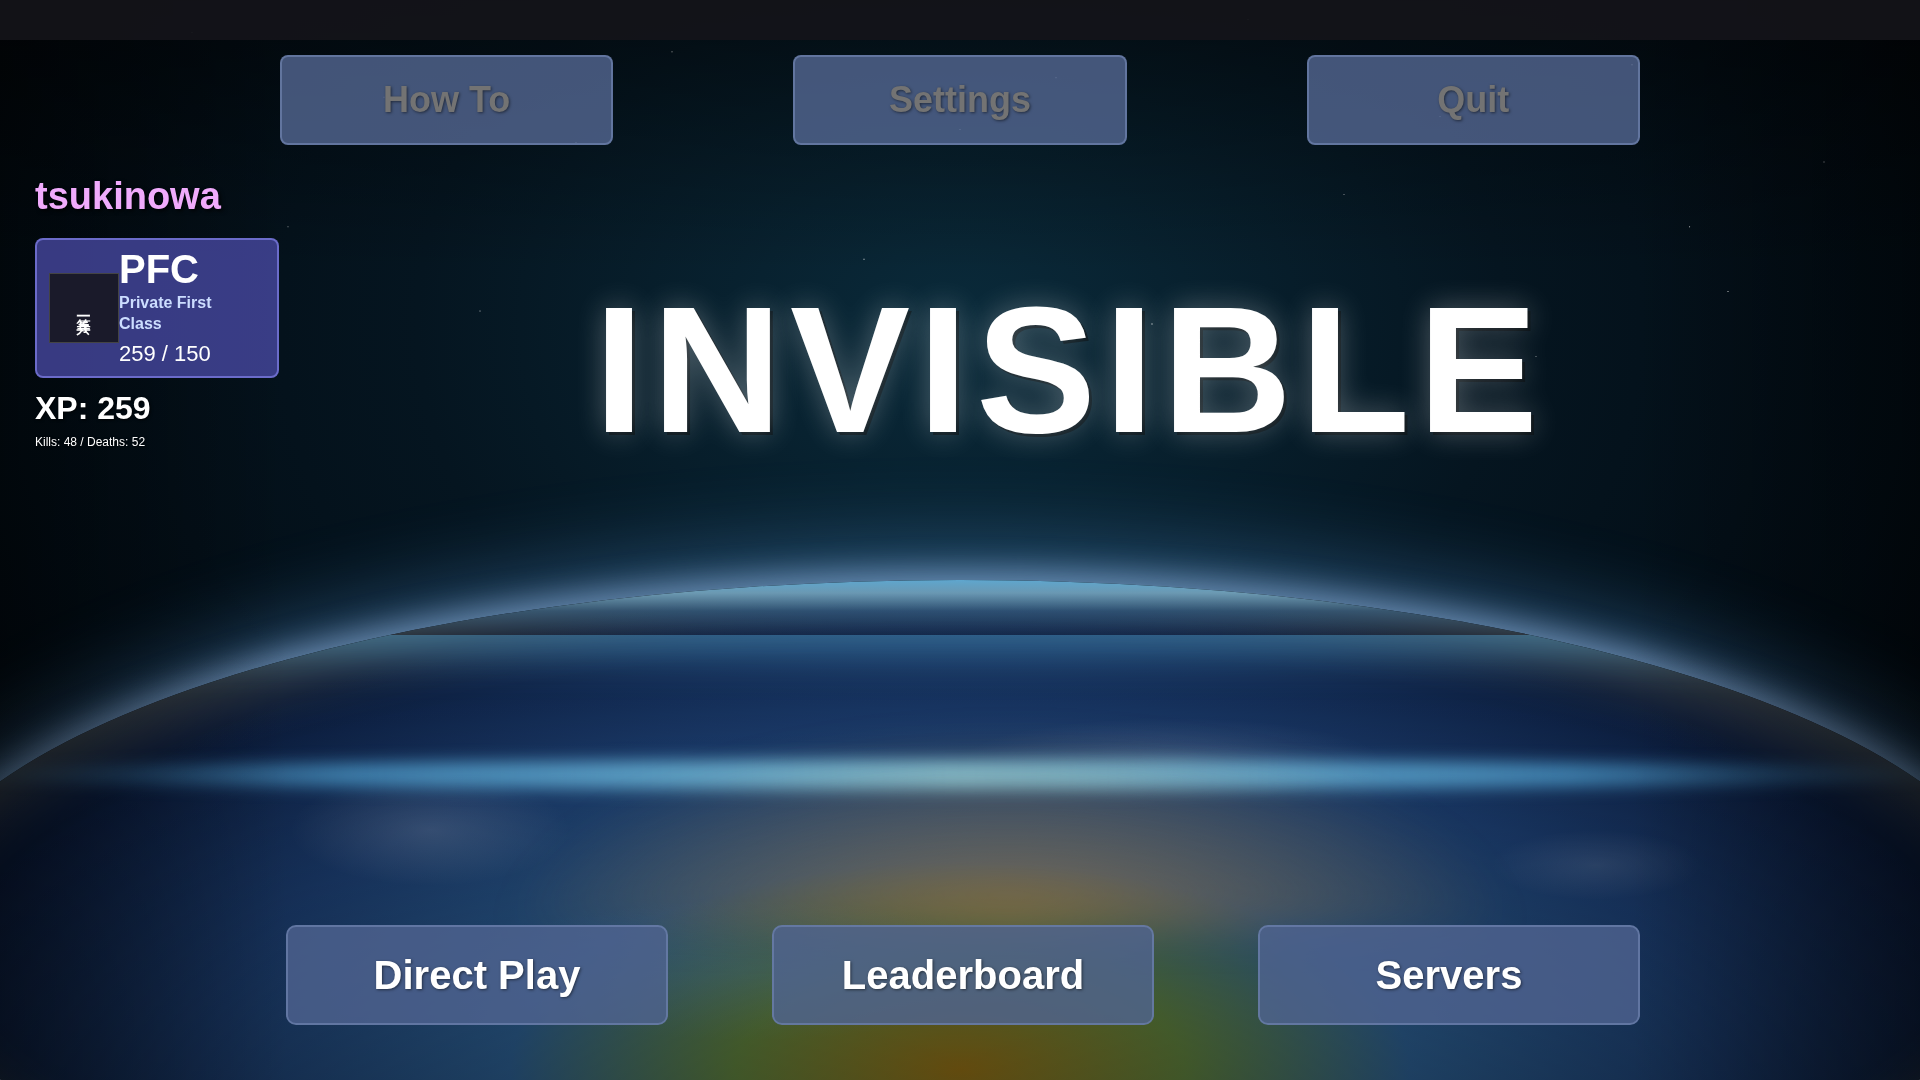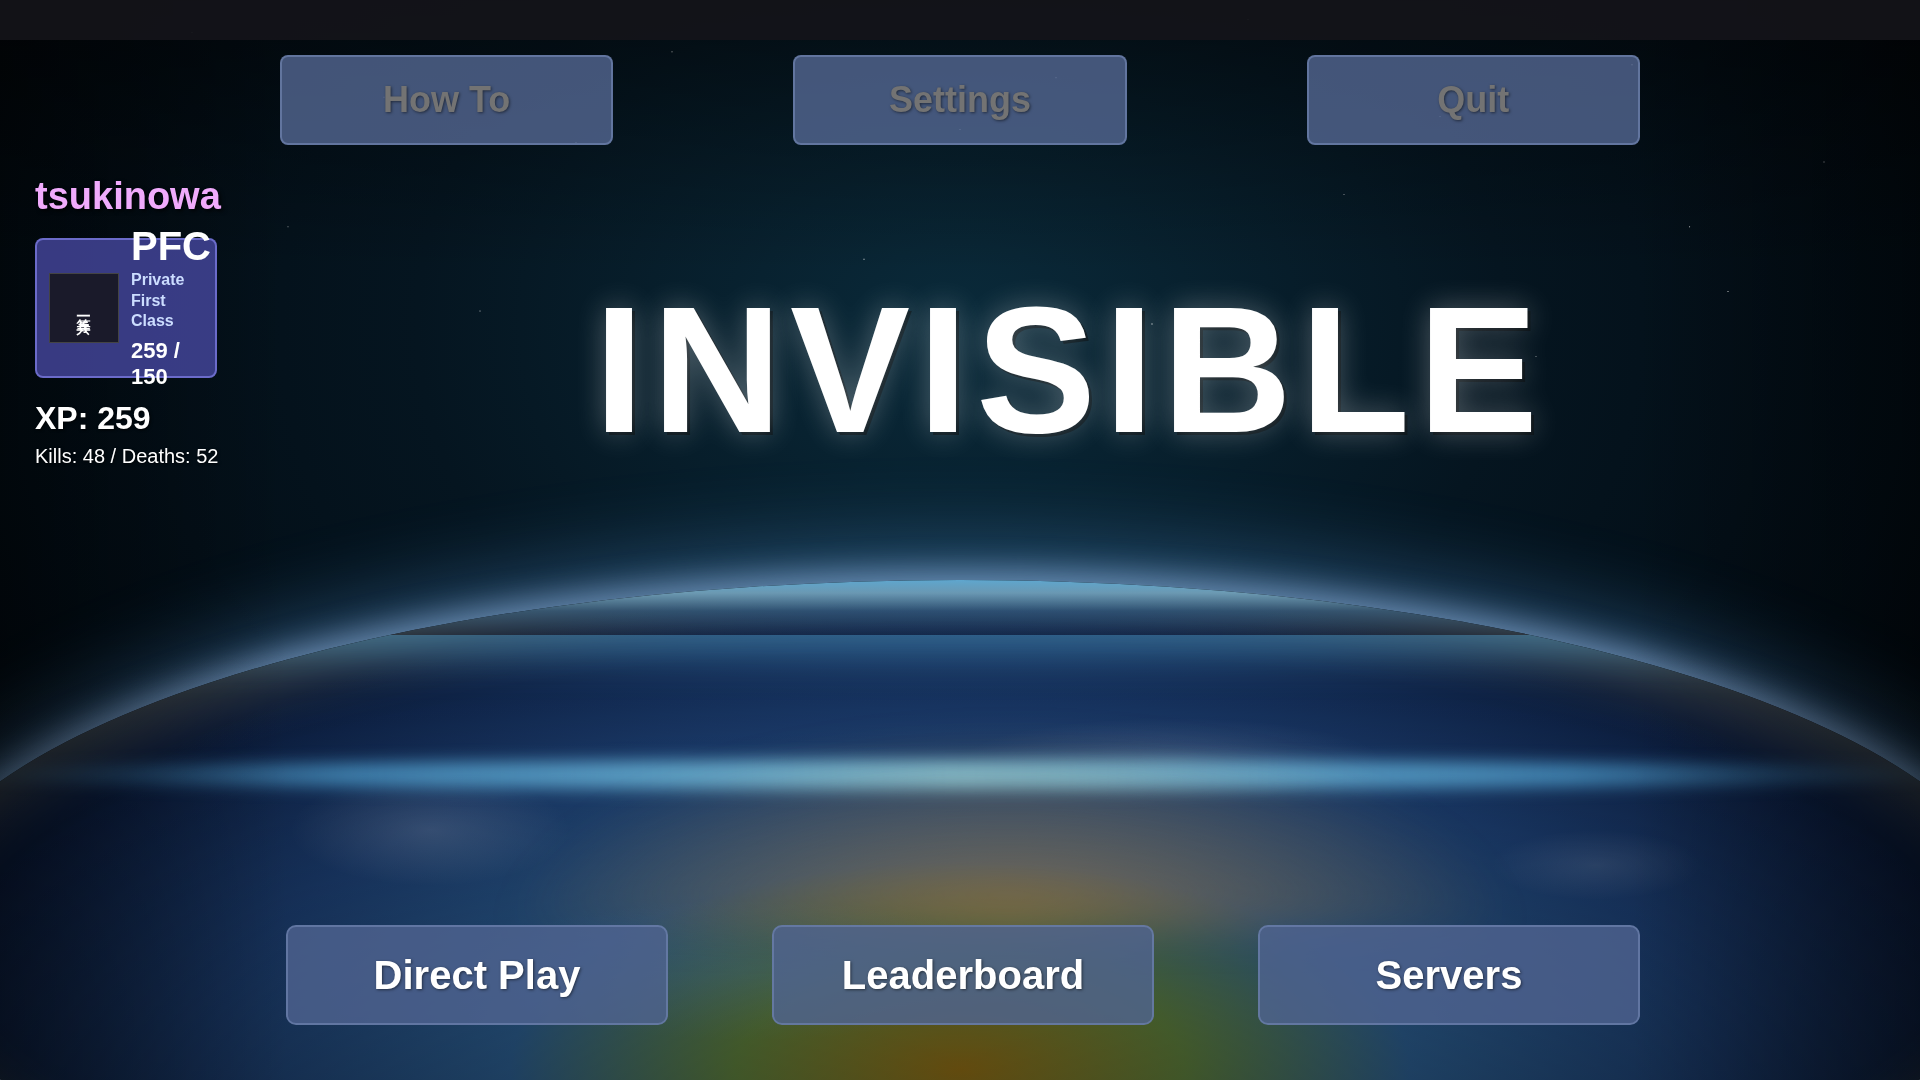--- a/index.html
+++ b/index.html
@@ -187,29 +187,28 @@
     .profile-name {
       color: #f0abfc;
       font-size: 38px;
       font-weight: bold;
       text-shadow: 2px 2px 4px rgba(0,0,0,0.8);
       margin-top: -5px;
     }
 
     .rank-card {
       margin-top: 20px;
-      width: 182px;
+      width: 244px;
       height: 140px;
       background: rgba(80, 80, 180, 0.7);
       border: 2px solid rgba(120, 120, 220, 0.8);
       border-radius: 8px;
       display: flex;
       align-items: center;
       padding: 12px;
-      gap: 12px;
     }
 
     .rank-emblem {
       width: 70px;
       height: 70px;
       background: #1a1a2a;
       border: 1px solid #444;
       display: flex;
       align-items: center;
       justify-content: center;
@@ -235,38 +234,38 @@
       color: #ccddff;
       font-size: 16px;
       font-weight: bold;
       line-height: 1.3;
       margin-top: 4px;
     }
 
     .rank-xp {
       color: #ffffff;
       font-size: 22px;
-      font-weight: bold;
+      font-weight: normal;
       margin-top: 6px;
     }
 
     .stats-section {
-      margin-top: 22px;
+      margin-top: 12px;
     }
 
     .xp-display {
       color: #ffffff;
       font-size: 32px;
       font-weight: bold;
       text-shadow: 1px 1px 3px rgba(0,0,0,0.8);
     }
 
     .kills-deaths {
       color: #ffffff;
-      font-size: 20px;
+      font-size: 12px;
       font-weight: normal;
       text-shadow: 1px 1px 3px rgba(0,0,0,0.8);
       margin-top: 8px;
     }
 
     
     .game-title {
       position: absolute;
       top: 280px;
       left: 300px;

